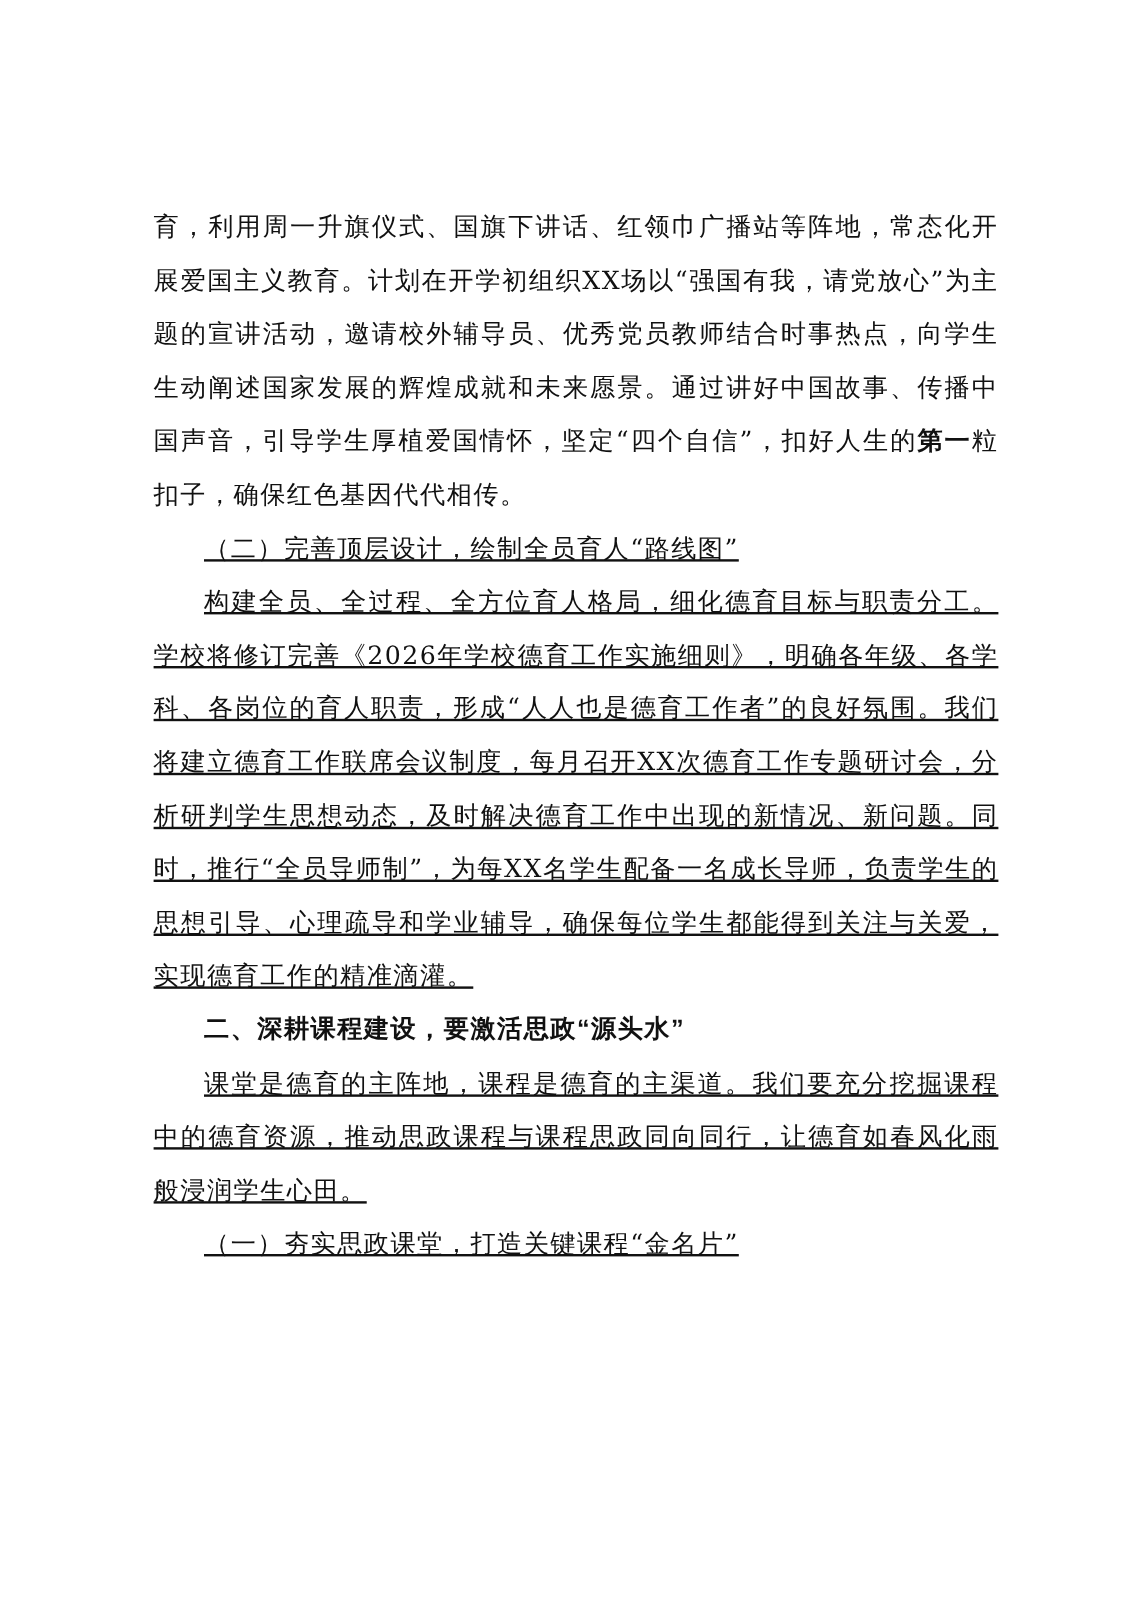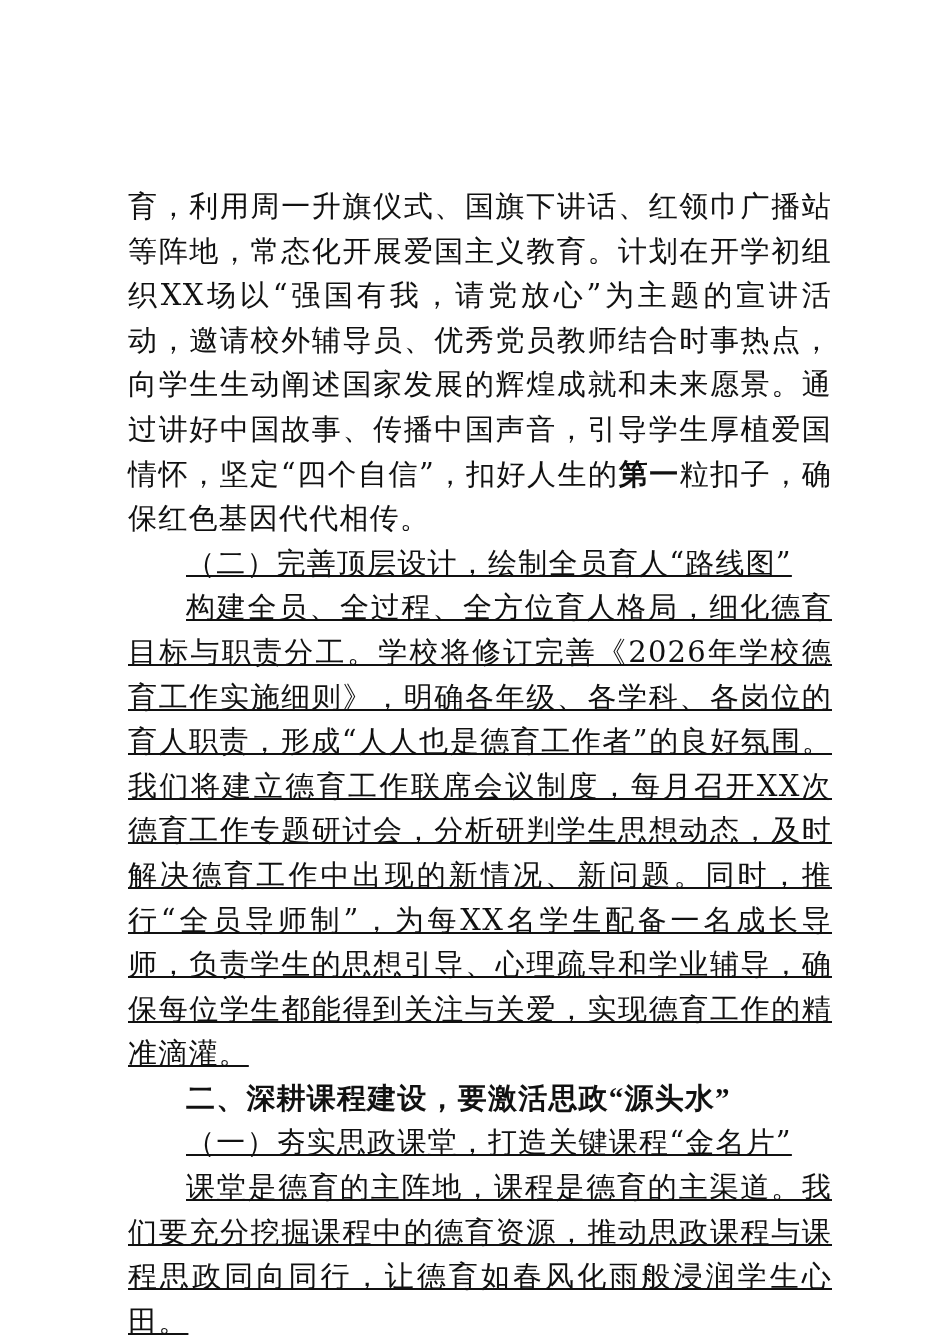--- a/index.html
+++ b/index.html
@@ -1,35 +1,35 @@
 <!DOCTYPE html>
 <html><head>
 <meta charset="utf-8">
 <style>
   html, body { margin: 0; padding: 0; background: #ffffff; }
   body { width: 950px; height: 1344px; position: relative; overflow: hidden; }
   .page {
     position: absolute; left: 0; top: 0; width: 950px; height: 1344px; background: #fff;
   }
   .text {
-    position: absolute; left: 128px; top: 184px; width: 704px;
+    position: absolute; left: 128px; top: 167px; width: 704px;
     font-family: "DejaVu Serif", "Liberation Serif", serif;
-    font-size: 29px; line-height: 44.6px; color: #111;
+    font-size: 21px; line-height: 44.6px; color: #111;
     letter-spacing: 1.2px; text-align: justify;
   }
   .text p { margin: 0; }
   .indent { text-indent: 2em; text-decoration: underline; }
-  .h2 { font-family: Liberation Serif, serif; font-weight: bold; text-indent: 2em; }
+  .h2 { font-family: Liberation Sans, sans-serif; font-weight: bold; text-indent: 2em; }
   .bold { font-weight: bold; font-family: "DejaVu Sans", "Liberation Sans", sans-serif; }
 </style>
 </head>
 <body>
 
 <div class="page">
   <div class="text">
     <p><span>育，利用周一升旗仪式、国旗下讲话、红领巾广播站等阵地，常态化开展爱国主义教育。计划在开学初组织XX场以“强国有我，请党放心”为主题的宣讲活动，邀请校外辅导员、优秀党员教师结合时事热点，向学生生动阐述国家发展的辉煌成就和未来愿景。通过讲好中国故事、传播中国声音，引导学生厚植爱国情怀，坚定“四个自信”，扣好人生的</span><span class="bold">第一</span><span>粒扣子，确保红色基因代代相传。</span></p>
     <p class="indent">（二）完善顶层设计，绘制全员育人“路线图”</p>
     <p class="indent">构建全员、全过程、全方位育人格局，细化德育目标与职责分工。学校将修订完善《2026年学校德育工作实施细则》，明确各年级、各学科、各岗位的育人职责，形成“人人也是德育工作者”的良好氛围。我们将建立德育工作联席会议制度，每月召开XX次德育工作专题研讨会，分析研判学生思想动态，及时解决德育工作中出现的新情况、新问题。同时，推行“全员导师制”，为每XX名学生配备一名成长导师，负责学生的思想引导、心理疏导和学业辅导，确保每位学生都能得到关注与关爱，实现德育工作的精准滴灌。</p>
     <p class="h2">二、深耕课程建设，要激活思政“源头水”</p>
+    <p class="indent">课堂是德育的主阵地，课程是德育的主渠道。我们要充分挖掘课程中的德育资源，推动思政课程与课程思政同向同行，让德育如春风化雨般浸润学生心田。</p>
     <p class="indent">（一）夯实思政课堂，打造关键课程“金名片”</p>
-    <p class="indent">课堂是德育的主阵地，课程是德育的主渠道。我们要充分挖掘课程中的德育资源，推动思政课程与课程思政同向同行，让德育如春风化雨般浸润学生心田。</p>
   </div>
 </div>
 
 </body></html>

